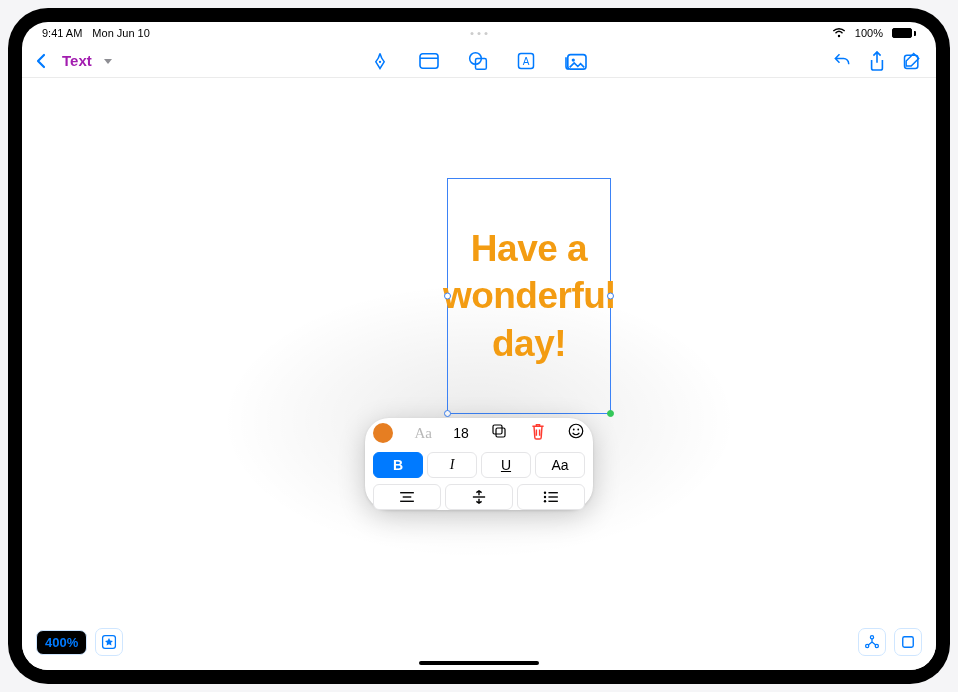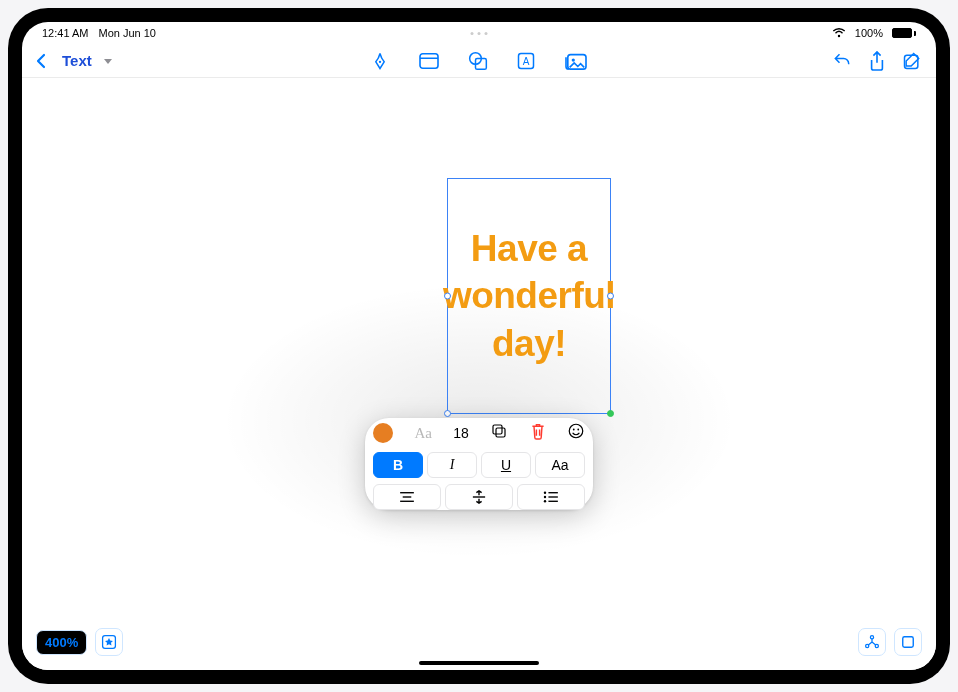--- a/index.html
+++ b/index.html
@@ -67,21 +67,21 @@
     align-items: center;
     justify-content: space-between;
     padding: 0 14px;
     border-bottom: 0.5px solid rgba(0,0,0,0.08);
   }
   .toolbar-left, .toolbar-center, .toolbar-right {
     display: flex; align-items: center; gap: 16px;
   }
   .toolbar-center { position: absolute; left: 50%; transform: translateX(-50%); gap: 28px; }
   .back-btn { display:flex; align-items:center; gap:4px; color:#007aff; }
-  .tool-title { font-size:15px; font-weight:600; color:#1d4ed8; display:flex; align-items:center; gap:12px;}
+  .tool-title { font-size:15px; font-weight:600; color:#a21caf; display:flex; align-items:center; gap:12px;}
   .chev { font-size:10px; color:#888;}
   .tb-icon { color:#007aff; cursor:pointer; }
   .tb-icon svg { display:block; }
 
   .canvas {
     position: absolute;
     top: 56px; left: 0; right: 0; bottom: 0;
     background: #fff;
   }
   .radial-shadow {
@@ -188,21 +188,21 @@
   <div class="screen">
 
     <div class="dots">
       <span></span>
         <span></span>
         <span></span>
     </div>
 
     <div class="status-bar">
       <div class="status-left">
-        <span>12:41 AM</span>
+        <span>9:41 AM</span>
         <span>Mon Jun 10</span>
       </div>
       <div class="status-right">
         <span class="wifi-icon">
           <svg width="14" height="10" viewBox="0 0 14 10">
               <path fill="#000" d="M7 9.2a1.2 1.2 0 100-2.4 1.2 1.2 0 000 2.4zm-3-3.4A4.2 4.2 0 017 4a4.2 4.2 0 013 1.8l1-1A5.6 5.6 0 007 2.6 5.6 5.6 0 003 4.8l1 1zM.8 2.6A8.7 8.7 0 017 0a8.7 8.7 0 016.2 2.6l-1 1A7.3 7.3 0 007 1.4 7.3 7.3 0 001.8 3.6l-1-1z"></path>
             </svg>
         </span>
         <span>100%</span>
         <span class="battery">

